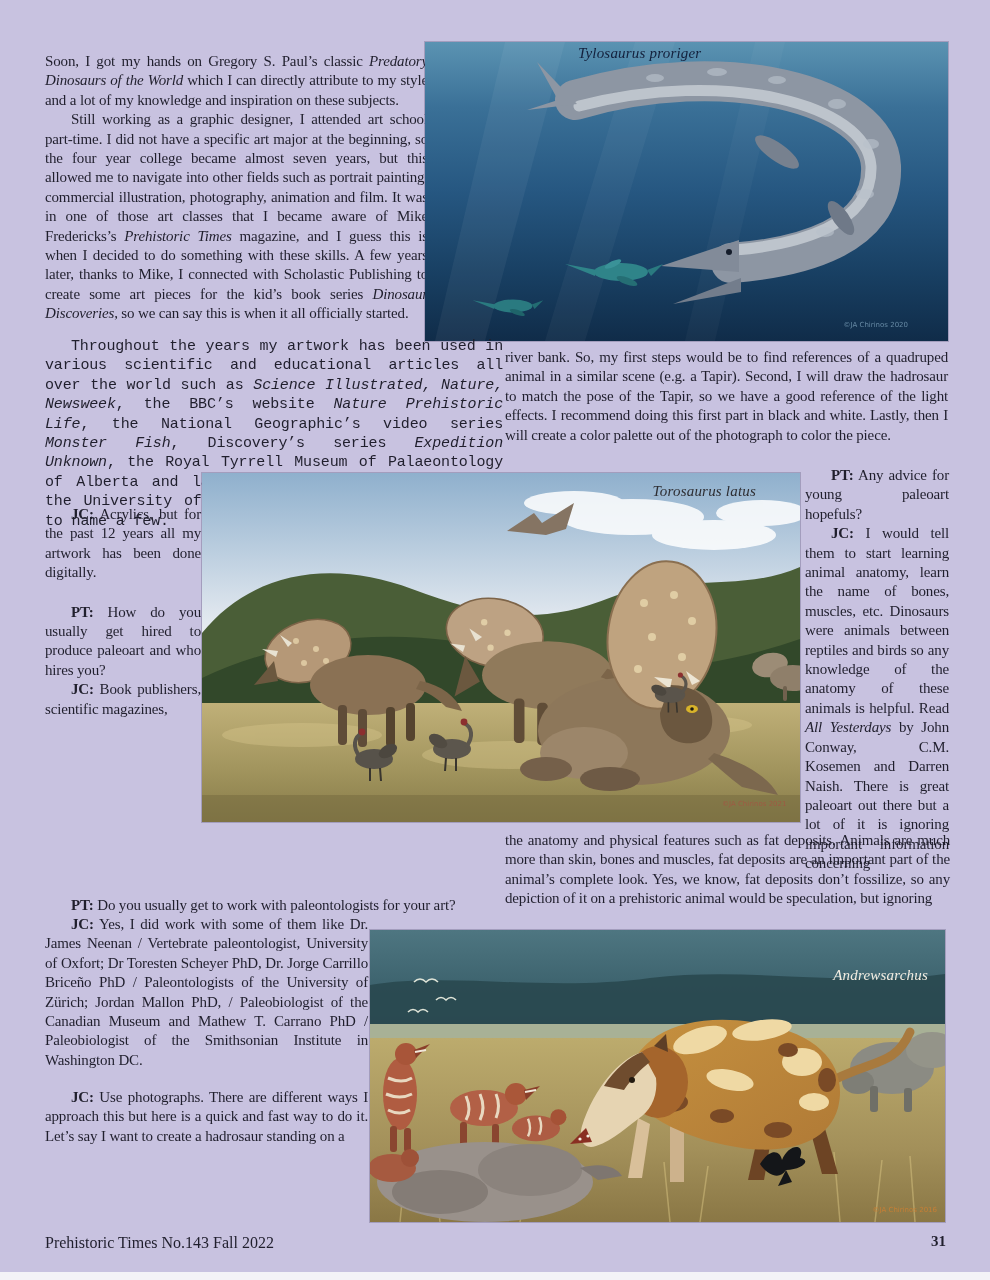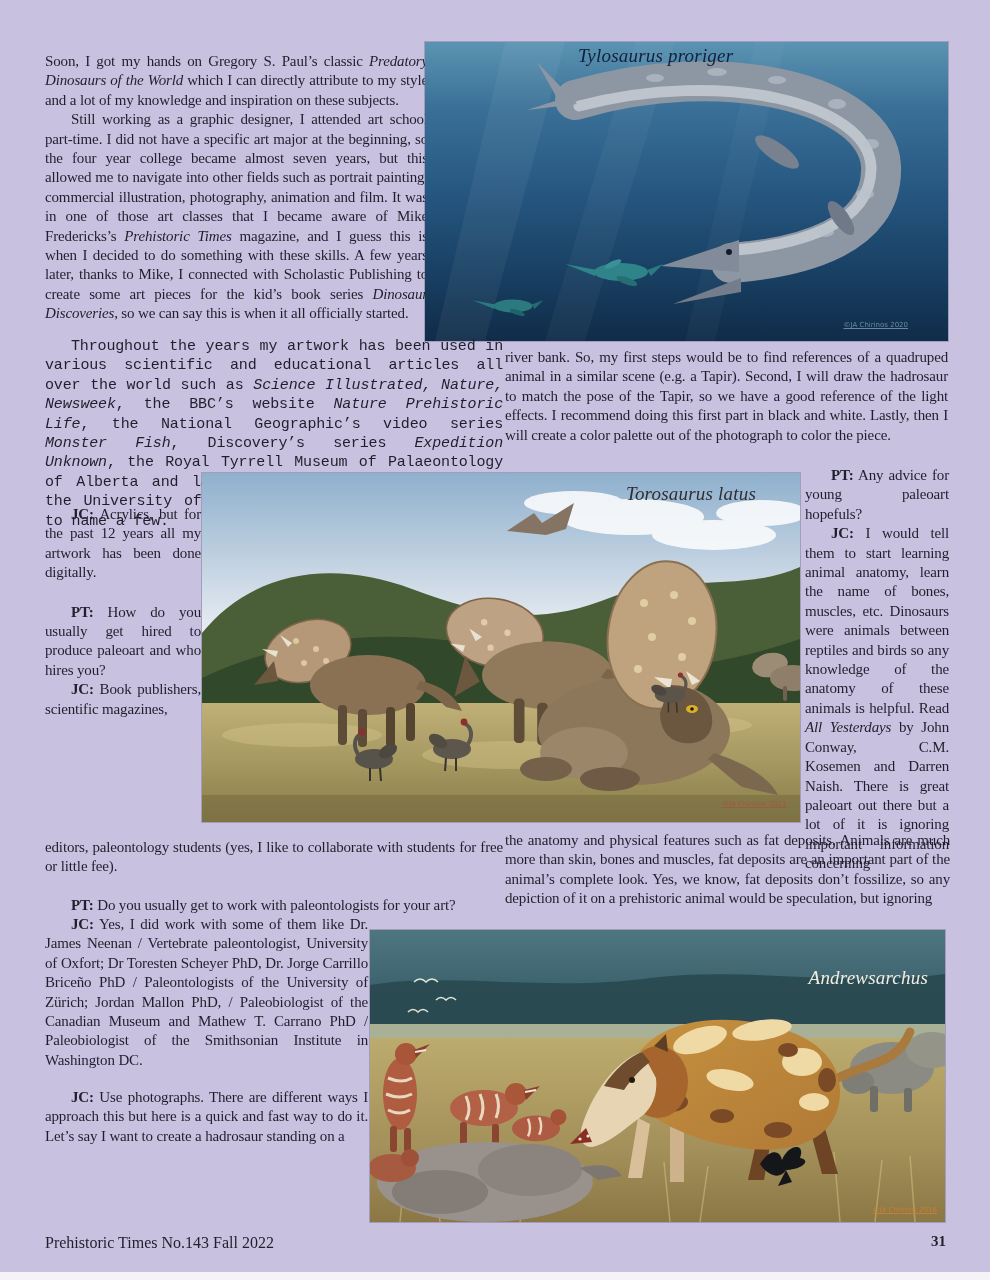--- a/index.html
+++ b/index.html
@@ -14,22 +14,22 @@
     position:absolute; font-size:15px; line-height:19.4px; color:#201f2d;
     text-align:justify; letter-spacing:-0.15px;
   }
   .tx p { margin:0; }
   .tx p.ind { text-indent:26px; }
   .tx p.gap { margin-top:20px; }
   .i { font-style:italic; }
   .b { font-weight:bold; }
   .fig { position:absolute; overflow:hidden; box-shadow:0 0 0 1px rgba(70,60,100,.28); }
   .fig svg { display:block; position:absolute; left:0; top:0; }
-  .caption { position:absolute; font-style:italic; font-size:19px; letter-spacing:.2px; white-space:nowrap; }
-  .sig { position:absolute; font-family:"DejaVu Sans",sans-serif; font-size:7px; white-space:nowrap; opacity:.9;text-decoration:underline; }
+  .caption { position:absolute; font-style:italic; font-size:15px; letter-spacing:.2px; white-space:nowrap; }
+  .sig { position:absolute; font-family:"DejaVu Sans",sans-serif; font-size:7px; white-space:nowrap; opacity:.9; }
   .footer-issue { position:absolute; left:45px; top:1234px; font-size:16px; color:#201f2d; }
   .footer-page { position:absolute; right:44px; top:1233px; font-size:15px; font-weight:bold; color:#201f2d; }
 </style>
 </head>
 <body>
 
 <div class="page">
 
   <div class="tx" style="left:45px; top:52px; width:383px;">
       <p><span>Soon, I got my hands on Gregory S. Paul’s classic </span><span class="i">Predatory Dinosaurs of the World</span><span> which I can directly attribute to my style and a lot of my knowledge and inspiration on these subjects.</span></p>
@@ -225,23 +225,20 @@
     </svg>
     <div class="caption" style="right:44px; top:10px; color:#2e2e33;">Torosaurus latus</div>
     <div class="sig" style="left:520px; bottom:14px; color:#a25743;">©JA Chirinos 2021</div>
   </div>
 
   <div class="tx" style="left:805px; top:466px; width:144px;">
       <p class="ind"><span class="b">PT:</span><span> Any advice for young paleoart hopefuls?</span></p>
       <p class="ind"><span class="b">JC:</span><span> I would tell them to start learning animal anatomy, learn the name of bones, muscles, etc. Dinosaurs were animals between reptiles and birds so any knowledge of the anatomy of these animals is helpful. Read </span><span class="i">All Yesterdays</span><span> by John Conway, C.M. Kosemen and Darren Naish. There is great paleoart out there but a lot of it is ignoring important information concerning</span></p>
     </div>
 
-  <div class="tx" style="left:45px; top:838px; width:458px;">
-      <p><span>editors, paleontology students (yes, I like to collaborate with students for free or little fee).</span></p>
-    </div>
   <div class="tx" style="left:505px; top:831px; width:445px;">
       <p><span>the anatomy and physical features such as fat deposits. Animals are much more than skin, bones and muscles, fat deposits are an important part of the animal’s complete look. Yes, we know, fat deposits don’t fossilize, so any depiction of it on a prehistoric animal would be speculation, but ignoring</span></p>
     </div>
 
   <div class="tx" style="left:45px; top:896px; width:445px;">
       <p class="ind"><span class="b">PT:</span><span> Do you usually get to work with paleontologists for your art?</span></p>
     </div>
   <div class="tx" style="left:45px; top:915px; width:323px;">
       <p class="ind"><span class="b">JC:</span><span> Yes, I did work with some of them like Dr. James Neenan / Vertebrate paleontologist, University of Oxfort; Dr Toresten Scheyer PhD, Dr. Jorge Carrillo Briceño PhD / Paleontologists of the University of Zürich; Jordan Mallon PhD, / Paleobiologist of the Canadian Museum and Mathew T. Carrano PhD / Paleobiologist of the Smithsonian Institute in Washington DC.</span></p>
     </div>

